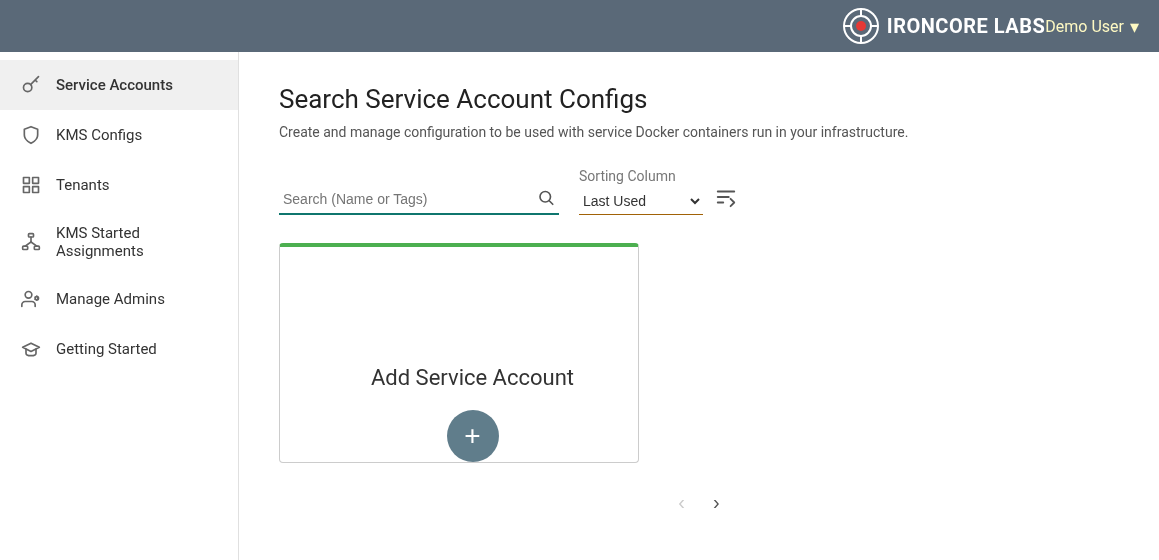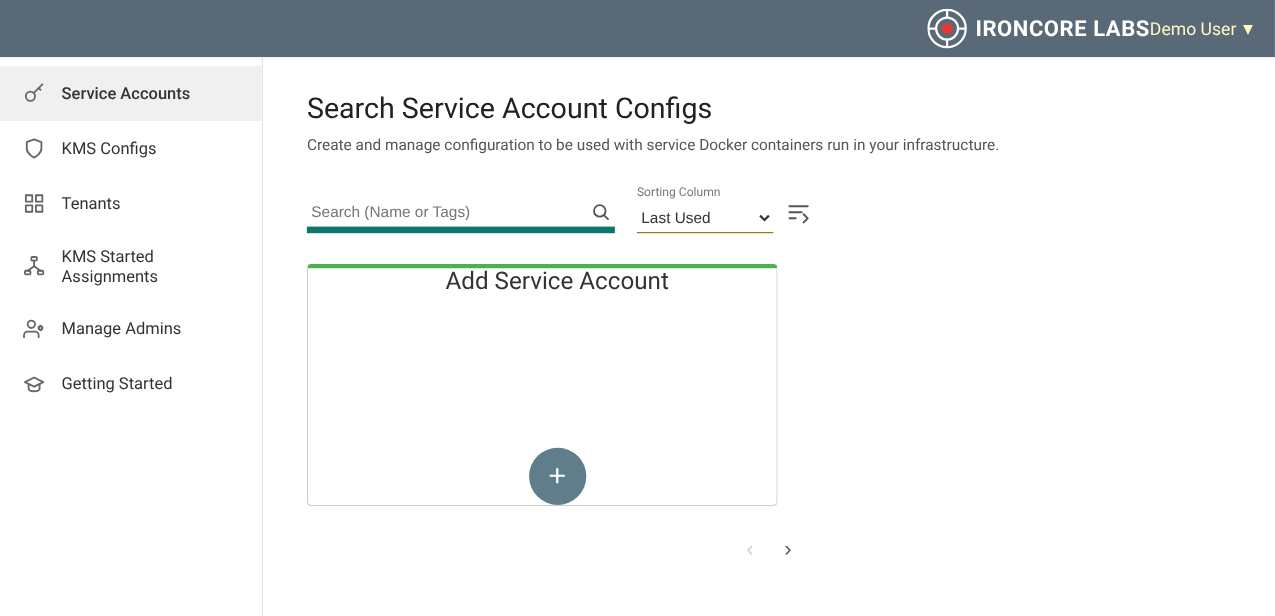--- a/index.html
+++ b/index.html
@@ -107,21 +107,21 @@
       gap: 20px;
       margin-bottom: 28px;
     }
     .search-wrapper {
       position: relative;
       width: 280px;
     }
     .search-input {
       width: 100%;
       border: none;
-      border-bottom: 6px solid #0f766e;
+      border-bottom: 2px solid #0f766e;
       padding: 6px 32px 6px 4px;
       font-size: 14px;
       color: #ec4899;
       outline: none;
       background: transparent;
     }
     .search-icon-btn {
       position: absolute;
       right: 4px;
       top: 50%;
@@ -136,21 +136,21 @@
     .sort-group {
       display: flex;
       align-items: flex-end;
       gap: 8px;
     }
     .sort-label-group {
       display: flex;
       flex-direction: column;
     }
     .sort-label-text {
-      font-size: 11px;
+      font-size: 14px;
       color: #777;
       margin-bottom: 4px;
     }
     .sort-select {
       border: none;
       border-bottom: 1px solid #a16207;
       font-size: 14px;
       color: #333;
       background: transparent;
       padding: 4px 20px 4px 0;
@@ -169,29 +169,29 @@
       margin-bottom: 2px;
     }
 
     
     .cards-area {
       display: flex;
       gap: 20px;
       flex-wrap: wrap;
     }
     .add-card {
-      width: 428px;
+      width: 360px;
       height: 220px;
       border: 1px solid #ccc;
       border-top: 4px solid #4caf50;
       border-radius: 4px;
       display: flex;
       flex-direction: column;
       align-items: center;
-      justify-content: space-between;
+      justify-content: flex-end;
       gap: 20px;
       cursor: pointer;
       background: #fff;
       transition: box-shadow 0.15s;
       padding-left: 27px;
     }
     .add-card-title {
       font-size: 22px;
       color: #333;
       font-weight: 400;

